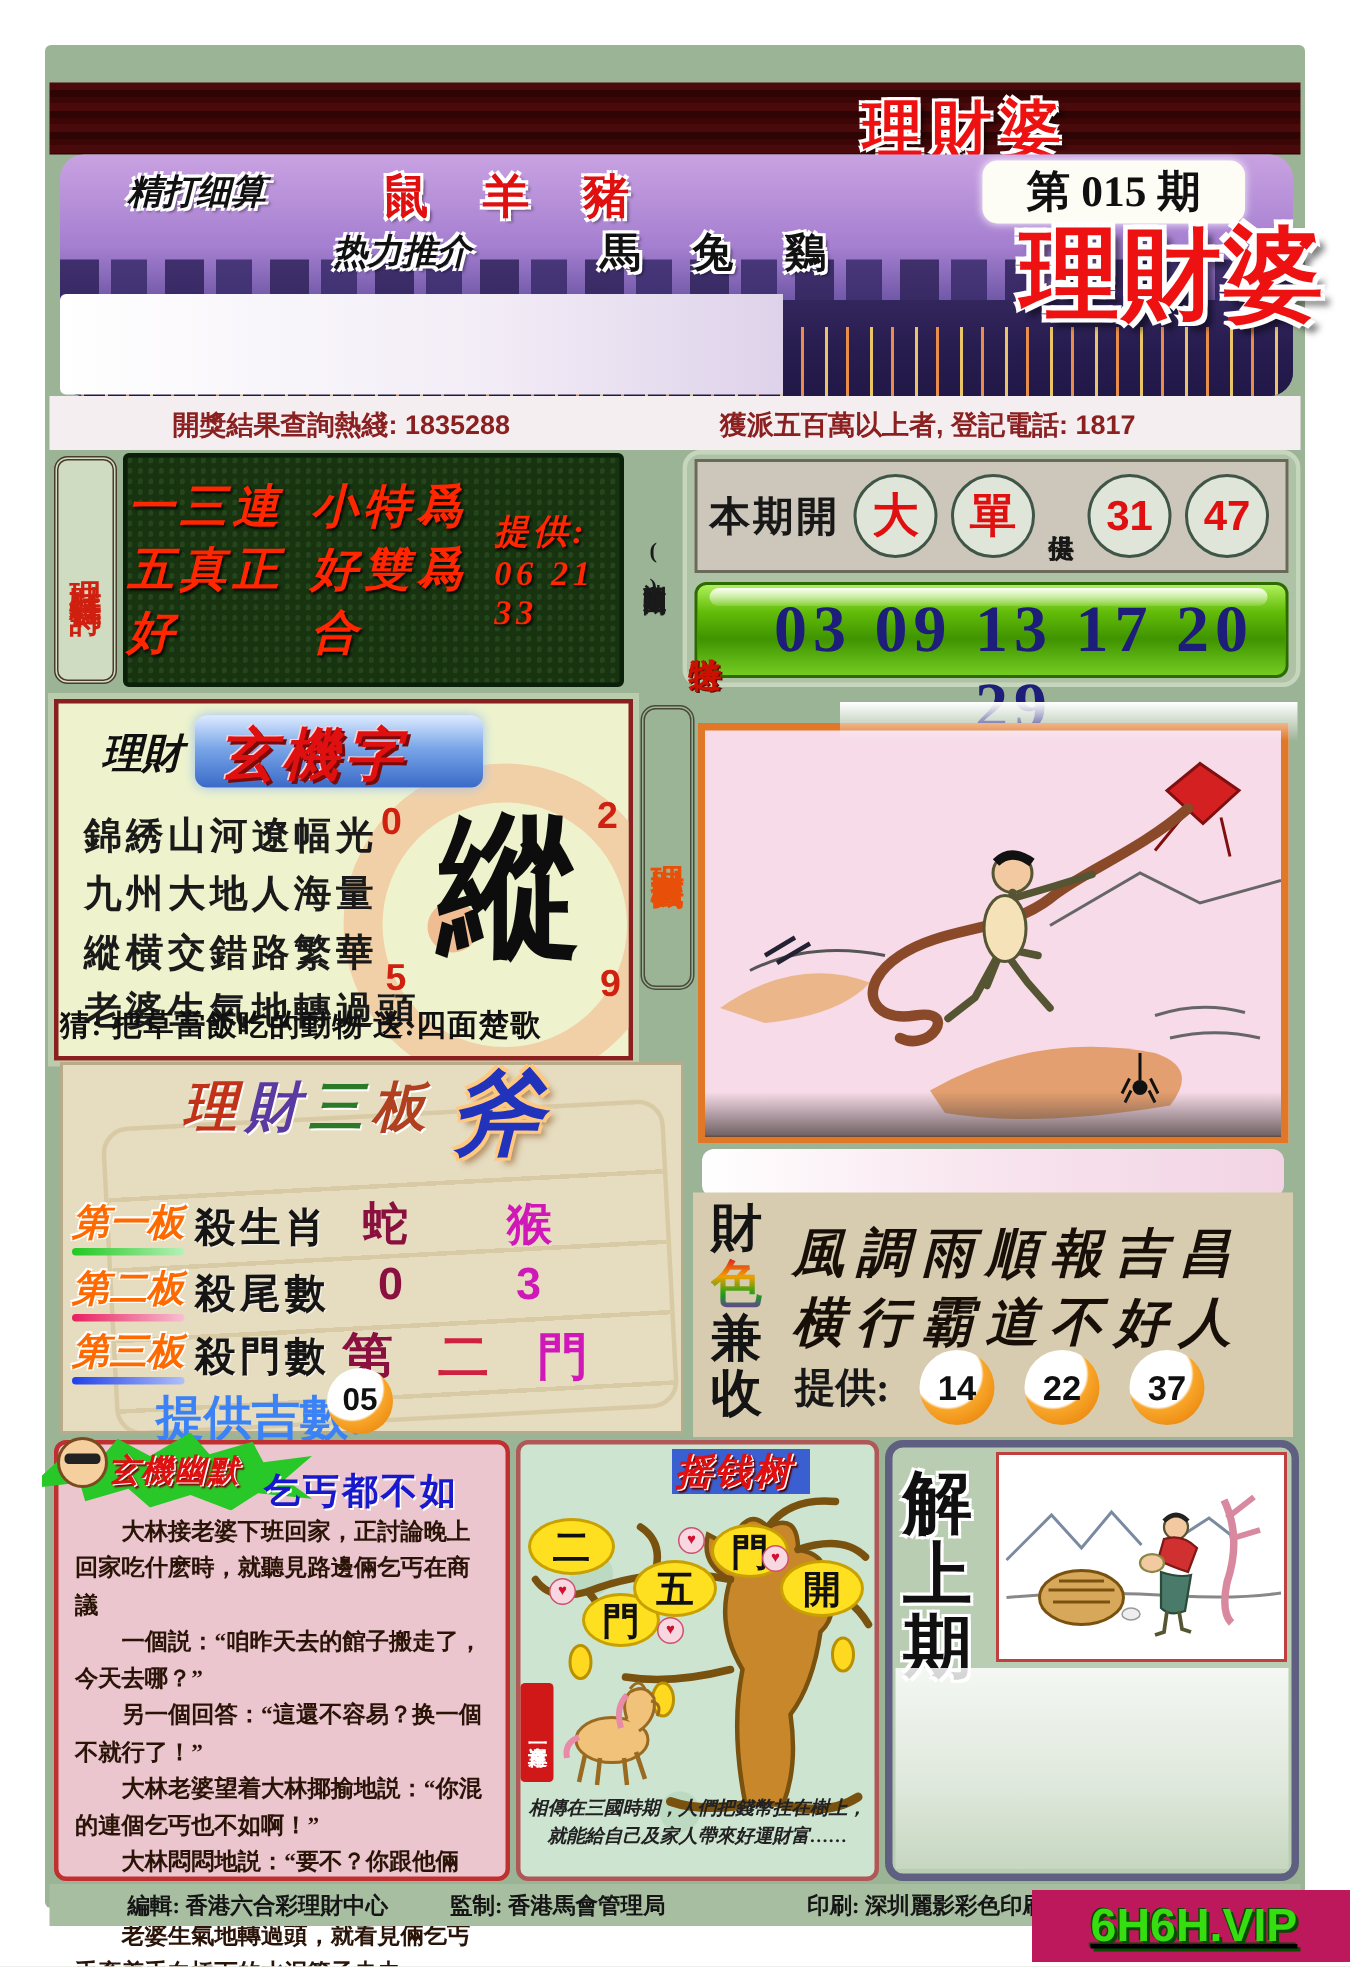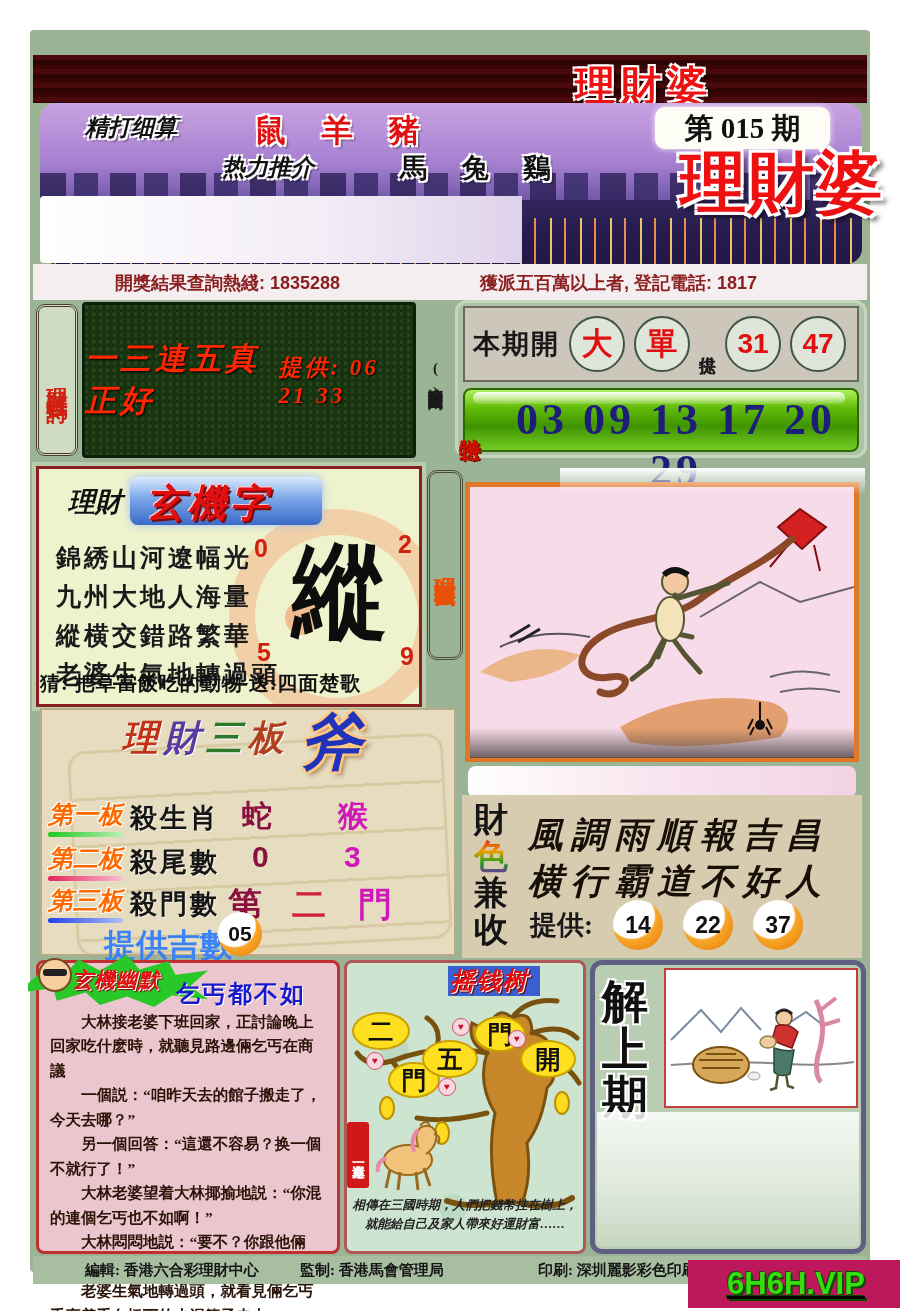--- a/index.html
+++ b/index.html
@@ -188,20 +188,21 @@
 
   <div class="abs hotline"></div>
   <div class="abs hot-text" style="left:115px;top:271px;">開獎結果查詢熱綫:  1835288</div>
   <div class="abs hot-text" style="left:480px;top:271px;">獲派五百萬以上者, 登記電話:  1817</div>
 
   <div class="abs vlabel-box">
     <span class="vtext">理財特碼詩</span>
   </div>
   <div class="abs greenboard">
     <span class="gb-line">一三連五真正好</span>
+    <span class="gb-line">小特爲好雙爲合</span>
     <span class="gb-prov">提供: 06 21 33</span>
   </div>
   <div class="abs scratch-note">
     <span class="vtext">(請刮開塗層觀閱)</span>
   </div>
 
   <div class="abs result"></div>
   <div class="abs result-top">
     <span class="rt-label">本期開</span>
     <span class="circle">

